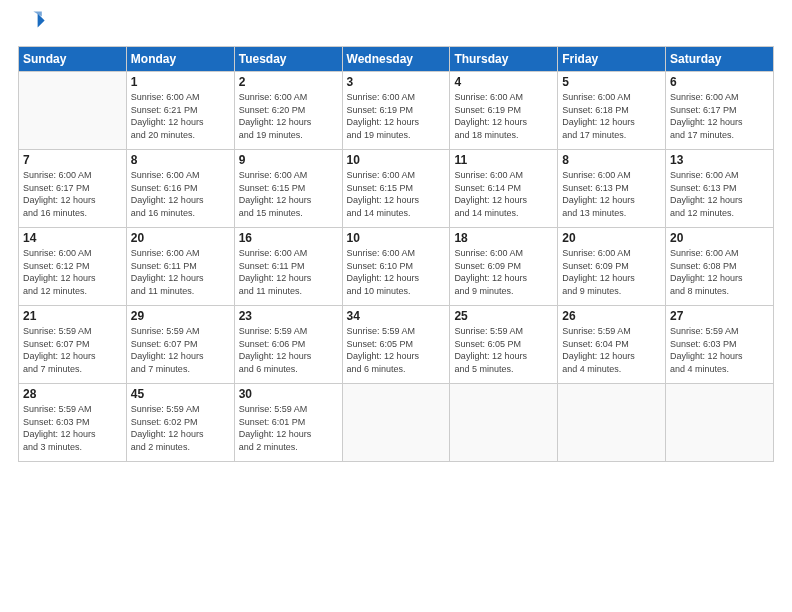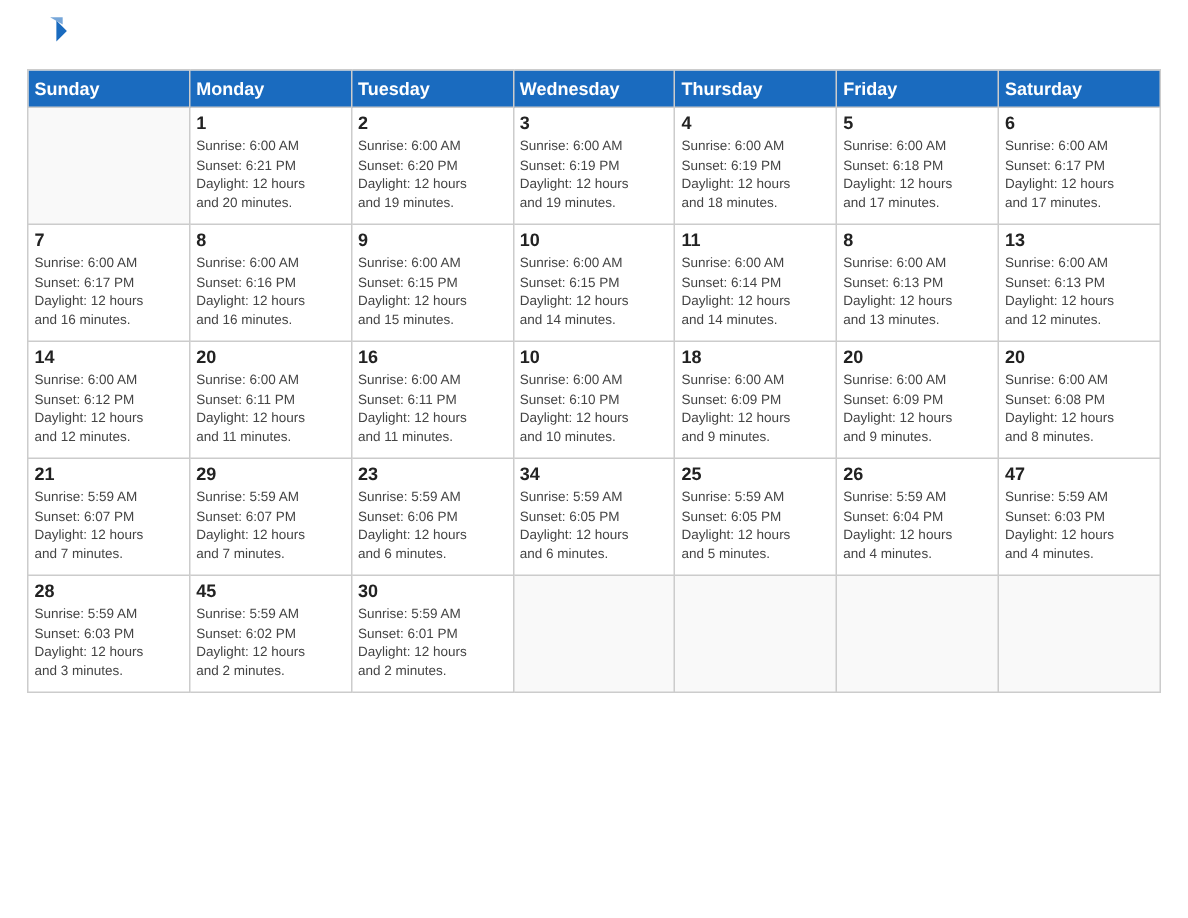--- a/index.html
+++ b/index.html
@@ -314,21 +314,21 @@
 and 5 minutes.</div>
           </td>
           <td>
             <span class="day-num">26</span>
             <div class="day-info" style="white-space: pre-line;">Sunrise: 5:59 AM
 Sunset: 6:04 PM
 Daylight: 12 hours
 and 4 minutes.</div>
           </td>
           <td>
-            <span class="day-num">47</span>
+            <span class="day-num">27</span>
             <div class="day-info" style="white-space: pre-line;">Sunrise: 5:59 AM
 Sunset: 6:03 PM
 Daylight: 12 hours
 and 4 minutes.</div>
           </td>
         </tr>
         <tr>
           <td>
             <span class="day-num">28</span>
             <div class="day-info" style="white-space: pre-line;">Sunrise: 5:59 AM

